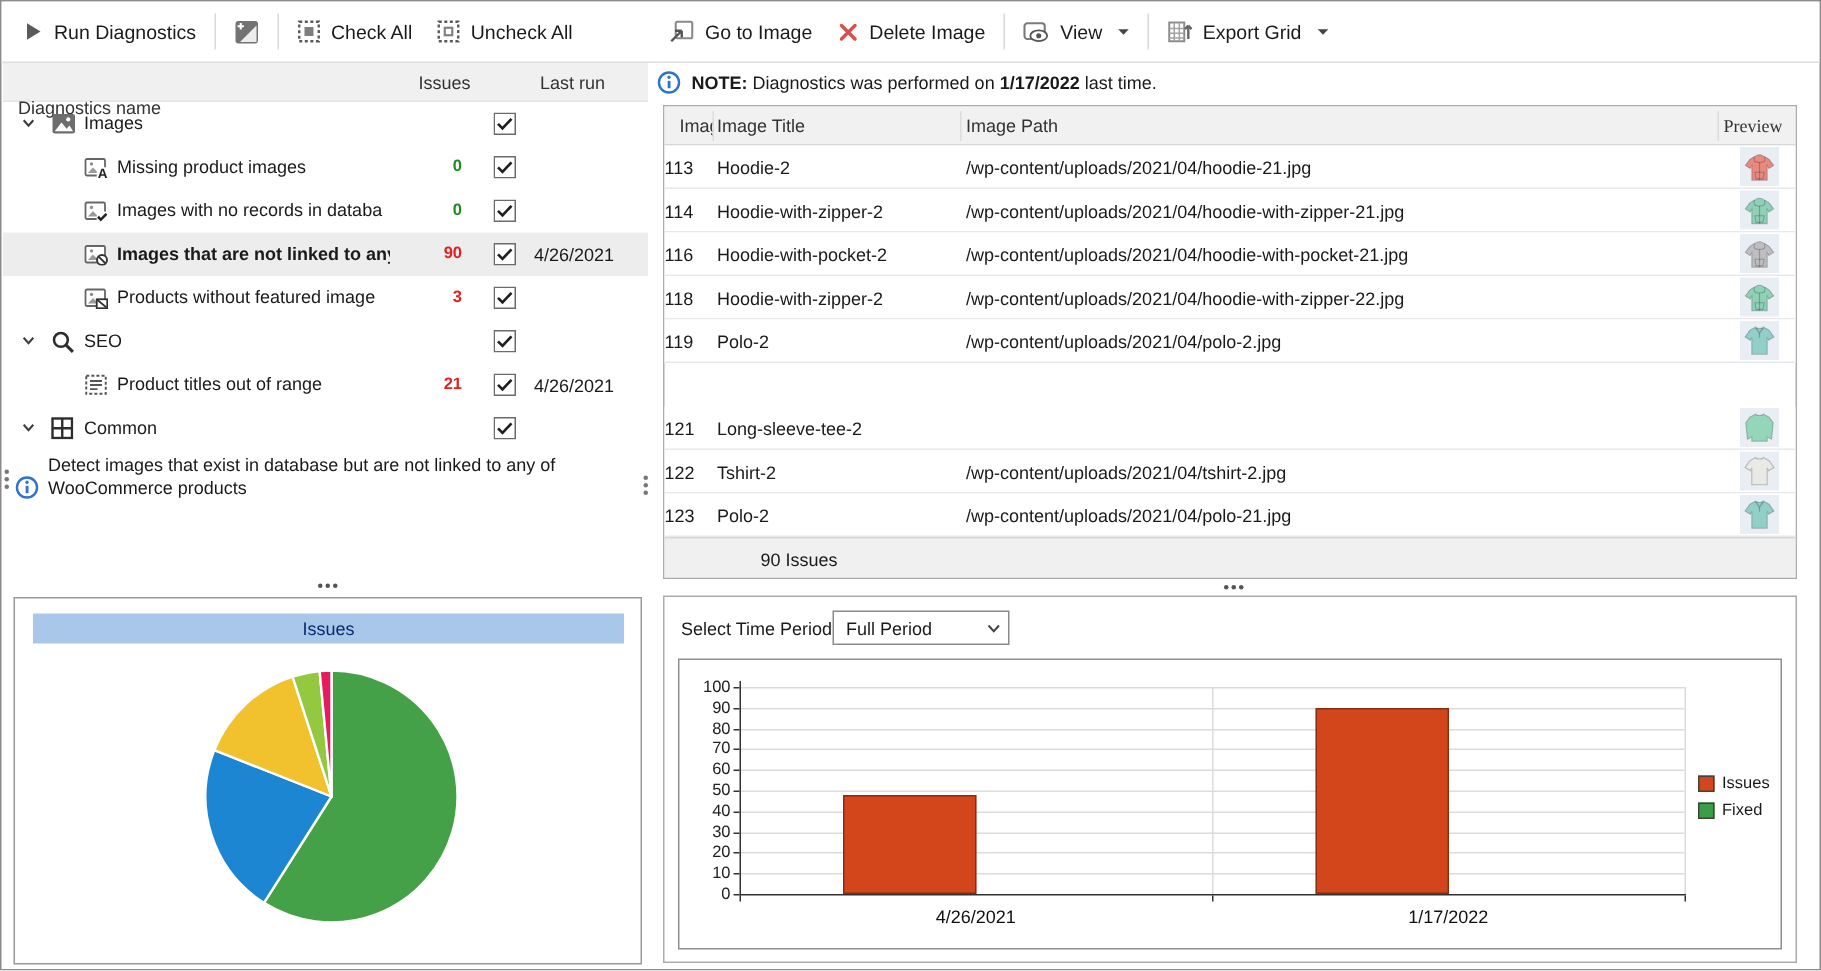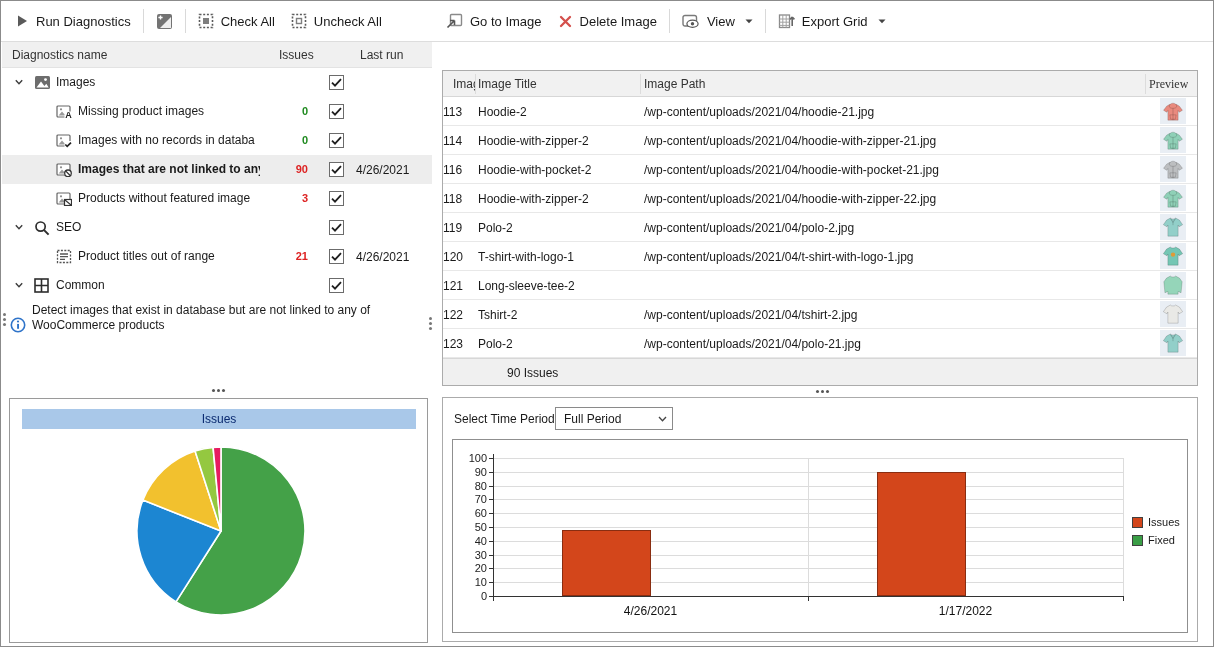--- a/index.html
+++ b/index.html
@@ -168,21 +168,21 @@
         <span class="caret" id="ic-caret2">
             <svg width="8" height="5" viewBox="0 0 8 5" style="display:block">
               <path d="M0.5 0.5 L4 4.2 L7.5 0.5 Z" fill="#444"></path>
             </svg>
           </span>
       </div>
     </div>
   </div>
 
   <div class="lp-header">
-    <span style="left:10px;">Diagnostics name</span>
+    <span style="left:10px;margin-top:17px;">Diagnostics name</span>
     <span style="left:277px;">Issues</span>
     <span style="left:358px;">Last run</span>
   </div>
   <div class="tree" id="tree">
       <div class="tree-row" style="top: 0px;">
         <span class="t-chev">
           <svg width="10" height="10" viewBox="0 0 10 10" style="display:block">
             <path d="M1.8 3.2 L5 6.8 L8.2 3.2" fill="none" stroke="#3d3d3d" stroke-width="1.4"></path>
           </svg>
         </span>
@@ -359,20 +359,35 @@
         <svg width="180" height="180" viewBox="0 0 180 180" style="display:block">
           <path d="M90 90 L90.00 6.00 A84 84 0 1 1 44.99 160.92 Z" fill="#44a148" stroke="#fff" stroke-width="1.6" stroke-linejoin="round"></path>
           <path d="M90 90 L44.99 160.92 A84 84 0 0 1 11.90 59.08 Z" fill="#1c86d2" stroke="#fff" stroke-width="1.6" stroke-linejoin="round"></path>
           <path d="M90 90 L11.90 59.08 A84 84 0 0 1 64.04 10.11 Z" fill="#f2c12e" stroke="#fff" stroke-width="1.6" stroke-linejoin="round"></path>
           <path d="M90 90 L64.04 10.11 A84 84 0 0 1 82.09 6.37 Z" fill="#94c840" stroke="#fff" stroke-width="1.6" stroke-linejoin="round"></path>
           <path d="M90 90 L82.09 6.37 A84 84 0 0 1 90.00 6.00 Z" fill="#e61c60" stroke="#fff" stroke-width="1.6" stroke-linejoin="round"></path>
         </svg>
       </div>
   </div>
 
+  <div class="note">
+    <span id="ic-info2">
+        <svg width="16" height="16" viewBox="0 0 16 16" style="display:block">
+          <circle cx="8" cy="8" r="6.7" fill="none" stroke="#2f74c9" stroke-width="1.6"></circle>
+          <rect x="7.1" y="6.9" width="1.9" height="4.9" fill="#2f74c9"></rect>
+          <circle cx="8" cy="4.5" r="1.1" fill="#2f74c9"></circle>
+        </svg>
+      </span>
+    <span>
+      <span class="b">NOTE:</span>
+      <span>Diagnostics was performed on</span>
+      <span class="b">1/17/2022</span>
+      <span>last time.</span>
+    </span>
+  </div>
 
   <div class="grid">
     <div class="grid-head">
       <span class="gh-cell" style="left:10px;width:22px;">Image I</span>
       <span class="gh-cell" style="left:35px;">Image Title</span>
       <span class="gh-cell" style="left:201px;">Image Path</span>
       <span class="gh-cell" style="left:706px;font-family:Liberation Serif, serif;">Preview</span>
       <span class="gh-div" style="left:32px;"></span>
       <span class="gh-div" style="left:197px;"></span>
       <span class="gh-div" style="left:702px;"></span>
@@ -441,33 +456,20 @@
         <div class="g-row" style="top: 116px;">
           <span class="g-id">119</span>
           <span class="g-title">Polo-2</span>
           <span class="g-path">/wp-content/uploads/2021/04/polo-2.jpg</span>
           <span class="g-tile">
             <svg width="22" height="22" viewBox="0 0 22 22" style="display:block">
               <g transform="scale(0.9166)">
                 <path d="M5 4.5 L9.2 2.2 C9.6 3.6 14.4 3.6 14.8 2.2 L19 4.5 L22.5 9.5 L18.6 11.8 L17.6 9.8 L17.6 22 L6.4 22 L6.4 9.8 L5.4 11.8 L1.5 9.5 Z" fill="#92cfc9" stroke="rgba(0,0,0,0.22)" stroke-width="0.8"></path>
                 <path d="M9.2 2.8 L12 6.6 L14.8 2.8" fill="none" stroke="rgba(0,0,0,0.22)" stroke-width="1.1"></path>
                 <path d="M12 6.6 L12 10" stroke="rgba(0,0,0,0.22)" stroke-width="0.9"></path>
-              </g>
-            </svg>
-          </span>
-        </div>
-        <div class="g-row" style="top: 145px;">
-          <span class="g-id">120</span>
-          <span class="g-title">T-shirt-with-logo-1</span>
-          <span class="g-path">/wp-content/uploads/2021/04/t-shirt-with-logo-1.jpg</span>
-          <span class="g-tile">
-            <svg width="22" height="22" viewBox="0 0 22 22" style="display:block">
-              <g transform="scale(0.9166)">
-                <path d="M5 4.5 L9.2 2.2 C9.6 3.6 14.4 3.6 14.8 2.2 L19 4.5 L22.5 9.5 L18.6 11.8 L17.6 9.8 L17.6 22 L6.4 22 L6.4 9.8 L5.4 11.8 L1.5 9.5 Z" fill="#74c6b4" stroke="rgba(0,0,0,0.22)" stroke-width="0.8"></path>
-                <circle cx="12" cy="10.5" r="2.4" fill="#e09a35"></circle>
               </g>
             </svg>
           </span>
         </div>
         <div class="g-row" style="top: 174px;">
           <span class="g-id">121</span>
           <span class="g-title">Long-sleeve-tee-2</span>
           <span class="g-tile">
             <svg width="22" height="22" viewBox="0 0 22 22" style="display:block">
               <g transform="scale(0.9166)">

